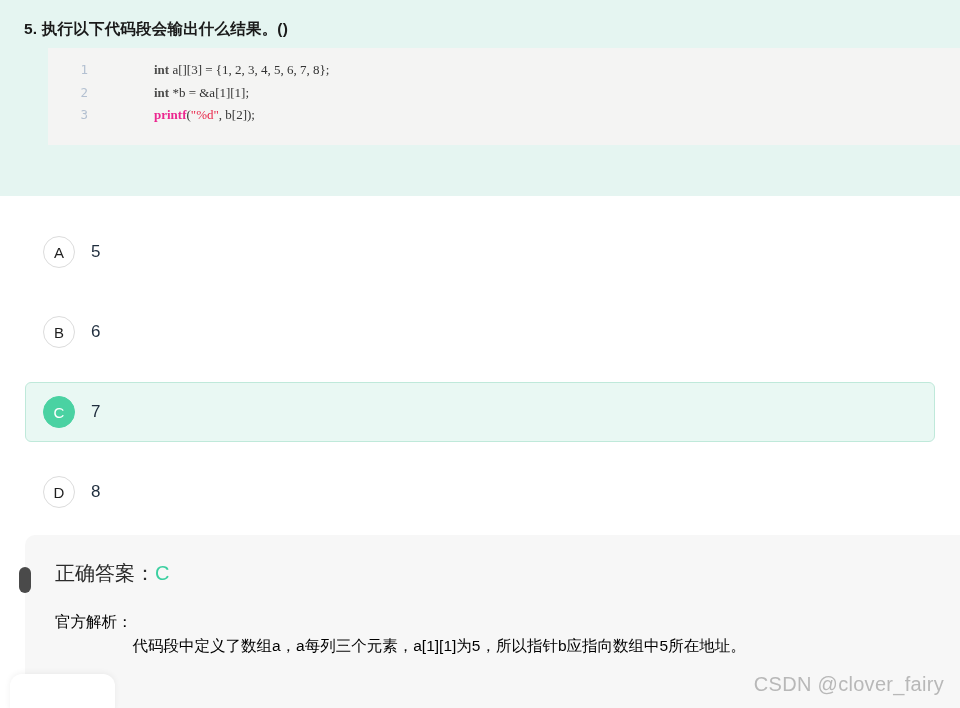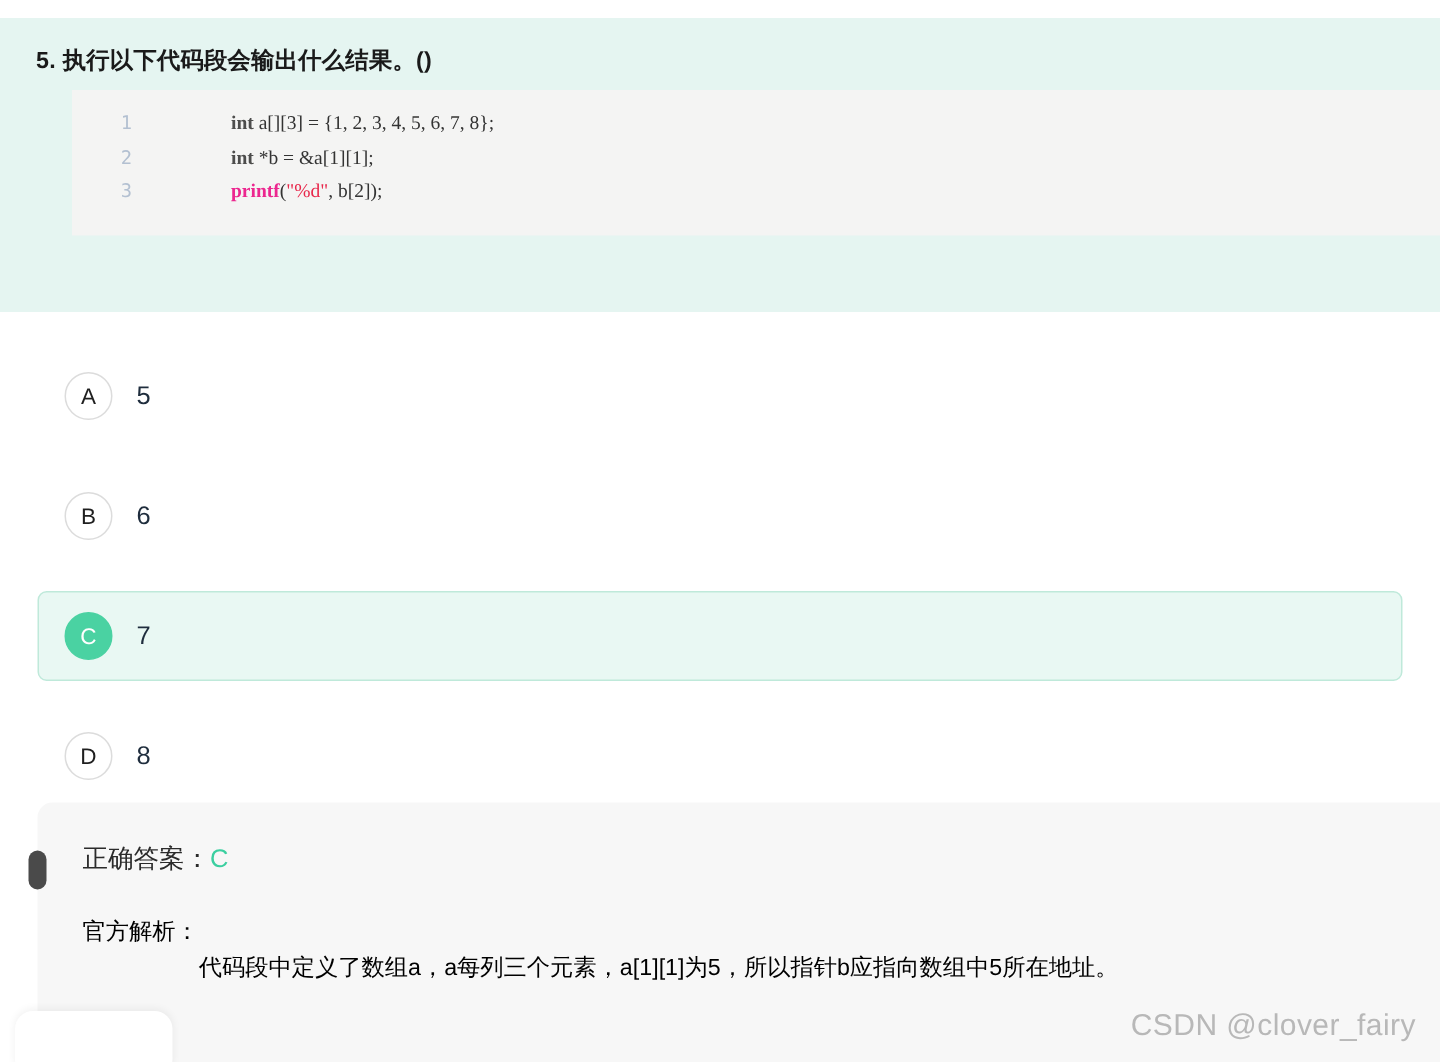--- a/index.html
+++ b/index.html
@@ -15,21 +15,20 @@
     background: #ffffff;
     position: relative;
   }
 
   
   .question-band {
     background: #e5f5f1;
     padding: 12px 0 0 0;
     height: 196px;
     position: relative;
-    margin-top: 12px;
   }
 
   .question-title {
     font-size: 15.5px;
     font-weight: bold;
     color: #1a1a1a;
     padding: 6px 0 0 24px;
     letter-spacing: 0.2px;
     line-height: 22px;
   }
@@ -134,21 +133,21 @@
     position: absolute;
     left: -6px;
     top: 32px;
     width: 12px;
     height: 26px;
     background: #4a4a4a;
     border-radius: 7px;
   }
 
   .answer-line {
-    font-size: 17px;
+    font-size: 20px;
     color: #2b2b2b;
     line-height: 24px;
     margin-bottom: 20px;
   }
 
   .answer-value {
     color: #3bcfa0;
     font-weight: normal;
   }
 

